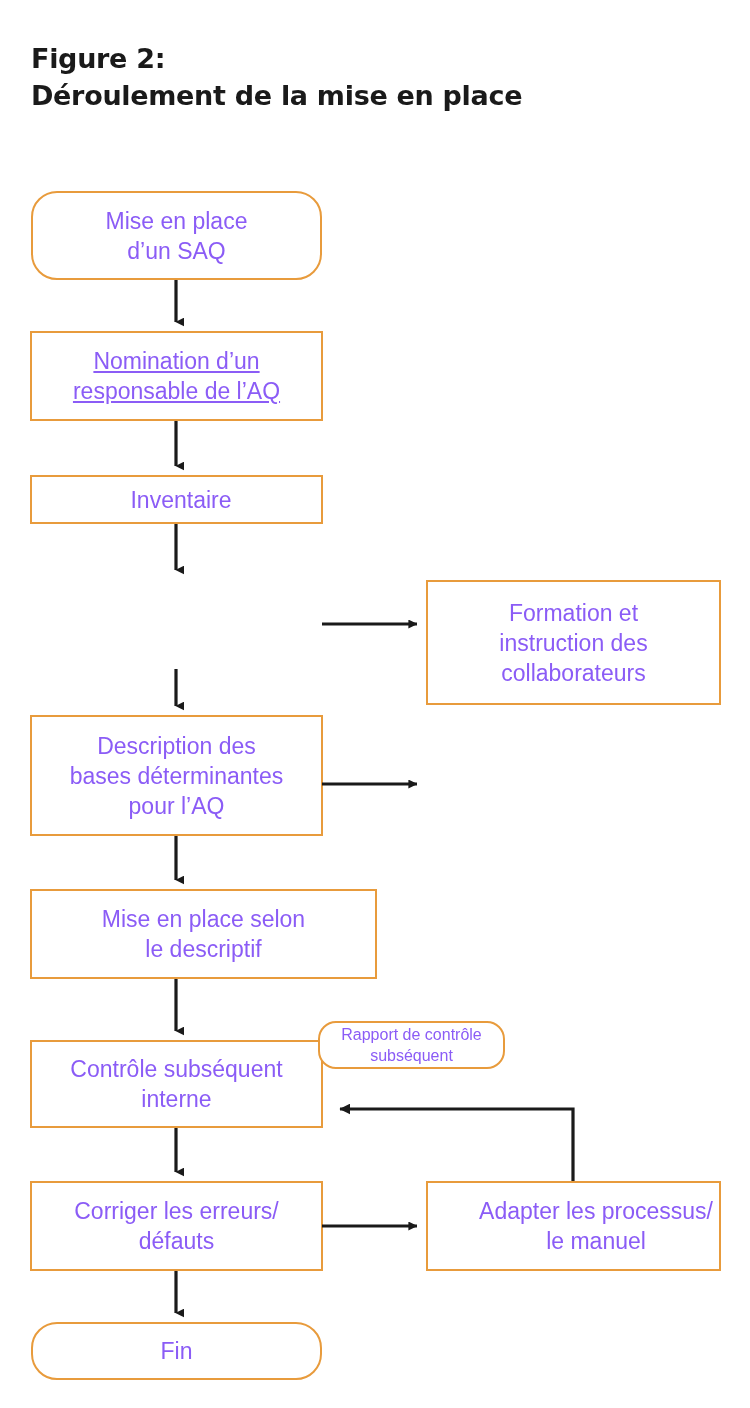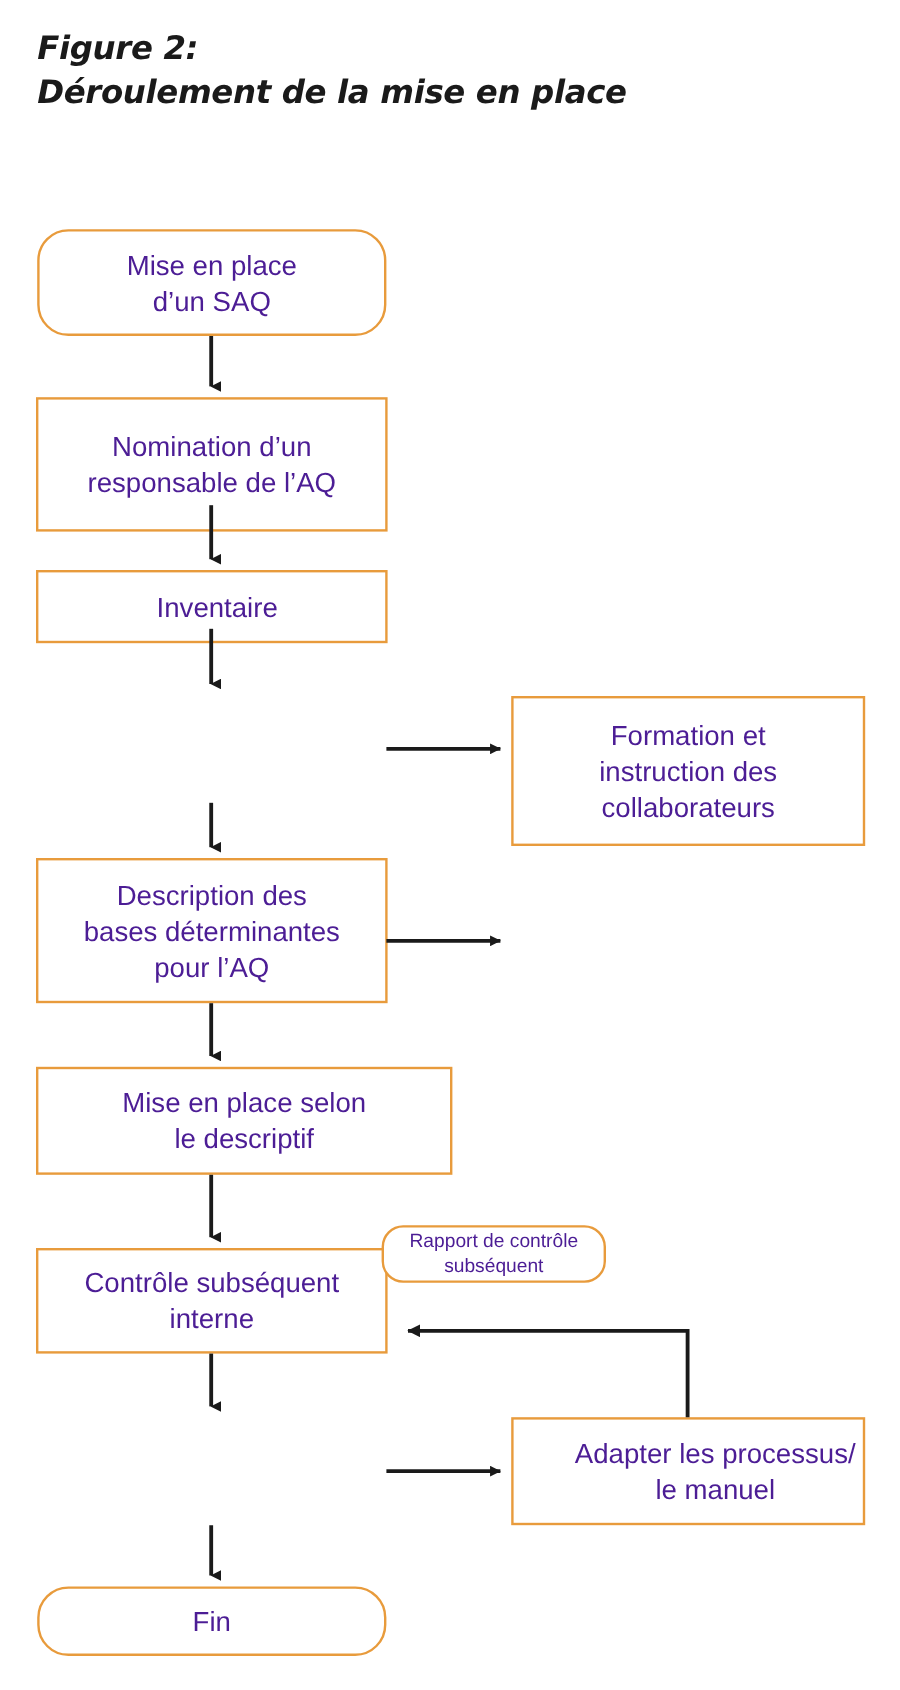--- a/index.html
+++ b/index.html
@@ -19,23 +19,22 @@
     position: absolute;
     left: 0; top: 0;
     width: 750px;
     height: 1408px;
   }
 
   
   .title-block {
     position: absolute;
     left: 31px;
-    top: 22px;
+    top: 40px;
     width: 620px;
-    font-style: italic;
   }
   .title-line {
     font-family: "DejaVu Sans", sans-serif;
     font-weight: bold;
     font-size: 27px;
     line-height: 37px;
     color: #1a1a1a;
     letter-spacing: -0.3px;
     white-space: nowrap;
   }
@@ -52,21 +51,21 @@
   
   .node {
     position: absolute;
     box-sizing: border-box;
     border: 2.5px solid #E89B3C;
     background: #ffffff;
     display: flex;
     align-items: center;
     justify-content: center;
     text-align: center;
-    color: #4c1d95;
+    color: #8b5cf6;
     font-family: "Liberation Sans", sans-serif;
     font-size: 23px;
     line-height: 30px;
     padding: 2px 6px;
   }
   .node.rounded {
     border-radius: 26px;
   }
   .node.small {
     font-size: 16px;
@@ -133,46 +132,50 @@
 
       <path d="M573,1181 L573,1109 L340,1109" marker-end="url(#arrowLeft)"></path>
     </g>
   </svg>
 
   <div class="node rounded layer-base" style="left:31px; top:191px; width:291px; height:89px;">
     <span class="txt">Mise en place
 d’un SAQ</span>
   </div>
 
-  <div class="node layer-base" style="left:30px; top:331px; width:293px; height:112px;">
+  <div class="node layer-base" style="left:30px; top:331px; width:293px; height:90px;text-decoration:underline;">
     <span class="txt">Nomination d’un
 responsable de l’AQ</span>
   </div>
 
-  <div class="node layer-base" style="left:30px; top:475px; width:293px; height:61px;padding-left:15px;">
+  <div class="node layer-base" style="left:30px; top:475px; width:293px; height:49px;padding-left:15px;">
     <span class="txt">Inventaire</span>
   </div>
 
 
   <div class="node layer-base" style="left:30px; top:715px; width:293px; height:121px;">
     <span class="txt">Description des
 bases déterminantes
 pour l’AQ</span>
   </div>
 
   <div class="node layer-base" style="left:30px; top:889px; width:347px; height:90px;">
     <span class="txt">Mise en place selon
 le descriptif</span>
   </div>
 
   <div class="node layer-base" style="left:30px; top:1040px; width:293px; height:88px;">
     <span class="txt">Contrôle subséquent
 interne</span>
   </div>
 
+  <div class="node layer-base" style="left:30px; top:1181px; width:293px; height:90px;">
+    <span class="txt">Corriger les erreurs/
+défauts</span>
+  </div>
 
   <div class="node rounded layer-base" style="left:31px; top:1322px; width:291px; height:58px;">
     <span class="txt">Fin</span>
   </div>
 
   <div class="node layer-base" style="left:426px; top:580px; width:295px; height:125px;">
     <span class="txt">Formation et
 instruction des
 collaborateurs</span>
   </div>

